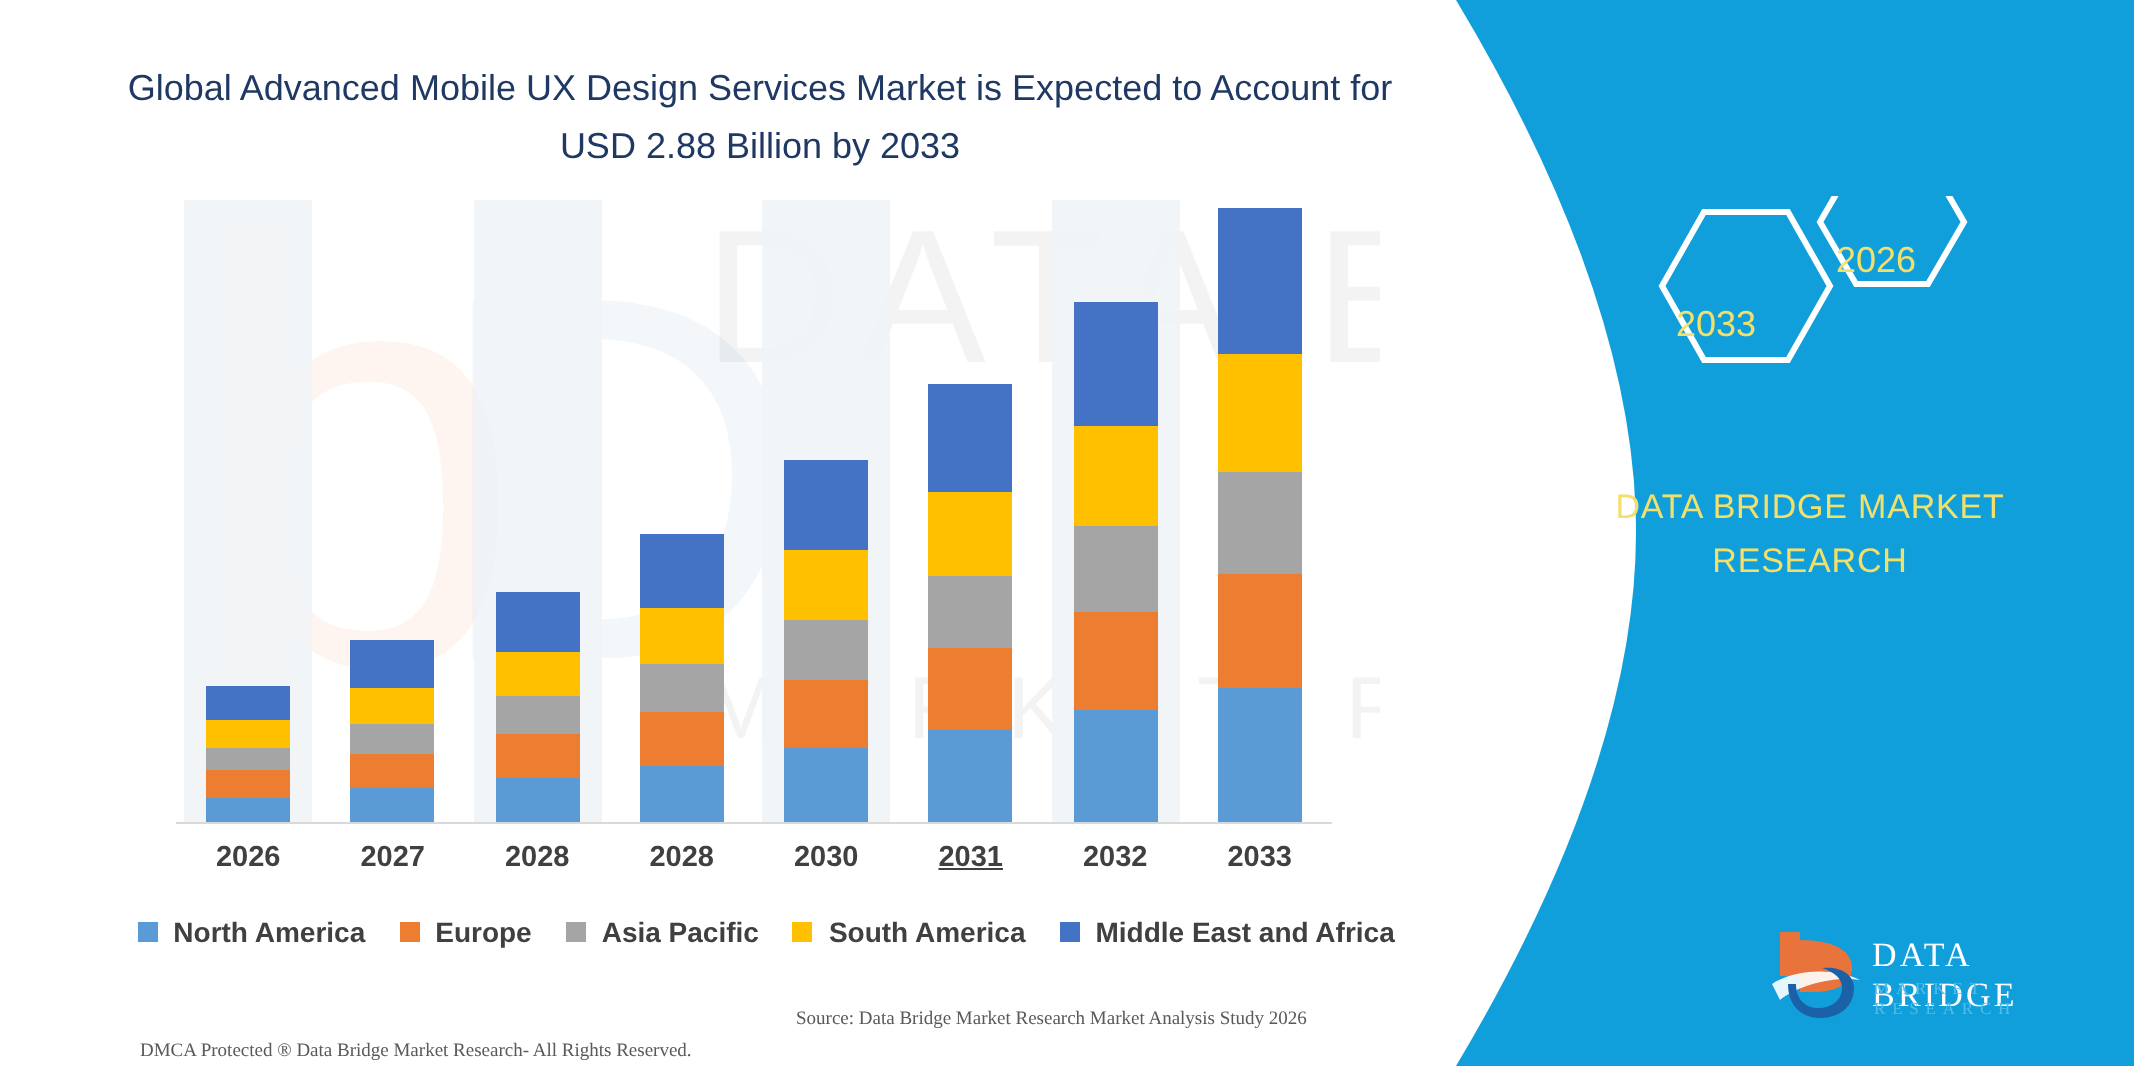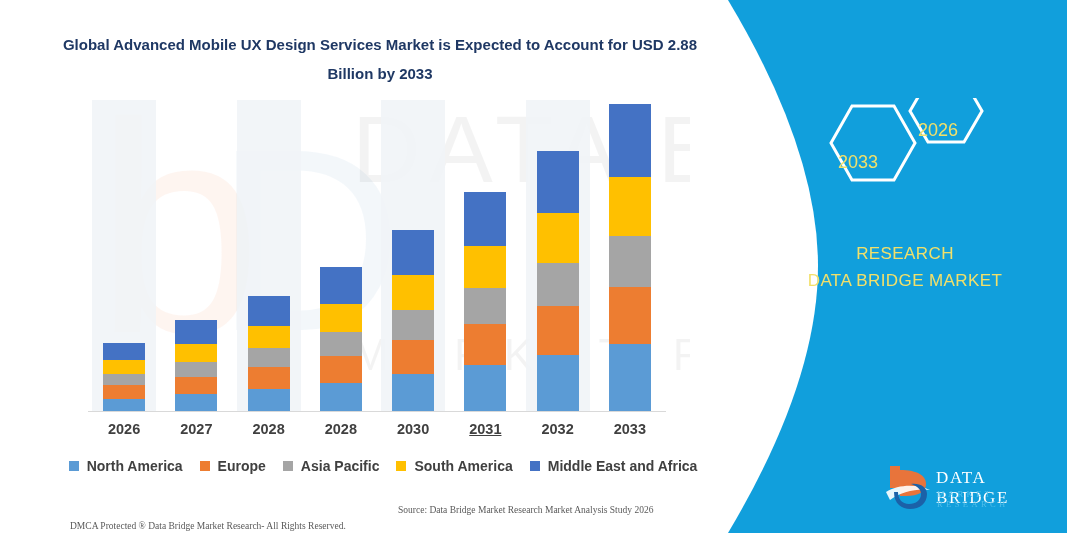--- a/index.html
+++ b/index.html
@@ -54,21 +54,21 @@
   .logo-sub{
     position:absolute;left:53px;top:27px;color:#4FBDEA;
     font-family:"Liberation Serif", serif;
     font-size:8.5px;letter-spacing:3.4px;
   }
 
   
   .chart-title{
     position:absolute;top:30px;left:55px;width:650px;z-index:3;
     text-align:center;color:#1F3864;
-    font-size:15px;line-height:29px;font-weight:700;
+    font-size:18px;line-height:29px;font-weight:400;
   }
 
   
   .wm{
     position:absolute;z-index:0;color:#000;opacity:.045;
     font-family:"Liberation Sans", sans-serif;font-weight:400;
     white-space:nowrap;user-select:none;
   }
   .wm-1{top:95px;left:352px;font-size:95px;letter-spacing:9px;}
   .wm-2{top:330px;left:352px;font-size:44px;letter-spacing:18px;}
@@ -241,22 +241,22 @@
   <div class="hex-wrap">
     <svg width="200" height="120" viewBox="0 0 200 120">
       <polygon points="34,8 76,8 97,45 76,82 34,82 13,45" fill="none" stroke="#ffffff" stroke-width="3"></polygon>
       <polygon points="110,-18 146,-18 164,13 146,44 110,44 92,13" fill="none" stroke="#ffffff" stroke-width="3"></polygon>
     </svg>
     <span class="hex-label hex-2033-label">2033</span>
     <span class="hex-label hex-2026-label">2026</span>
   </div>
 
   <div class="dbmr-text">
+    <div>DATA BRIDGE MARKET</div>
     <div>RESEARCH</div>
-    <div>DATA BRIDGE MARKET</div>
   </div>
 
   <div class="logo">
     <svg width="48" height="50" viewBox="0 0 48 50">
       <path d="M6,4 L16,4 L16,26 L6,26 Z" fill="#E8743B"></path>
       <path d="M16,8 C34,8 42,14 42,22 C42,30 34,34 22,34 L16,34 Z" fill="#E8743B"></path>
       <path d="M2,30 C14,22 34,22 46,28 C34,26 16,30 6,38 Z" fill="#ffffff" opacity=".9"></path>
       <path d="M10,30 C10,42 18,47 26,47 C36,47 43,41 43,32 C43,25 36,21 27,22 C33,24 37,27 37,32 C37,38 32,42 25,42 C18,42 14,37 14,30 Z" fill="#1B61A8"></path>
     </svg>
     <span class="logo-text">DATA BRIDGE</span>

